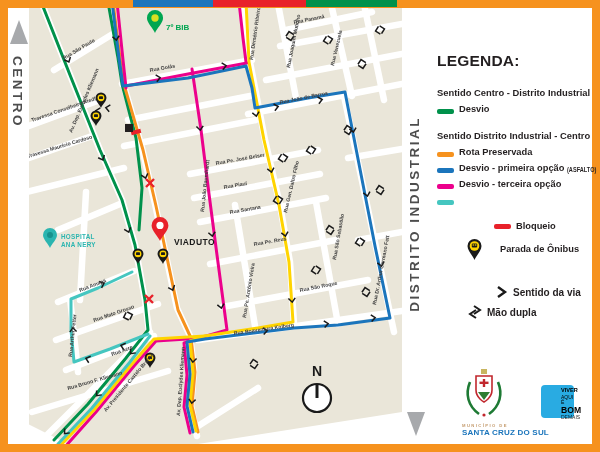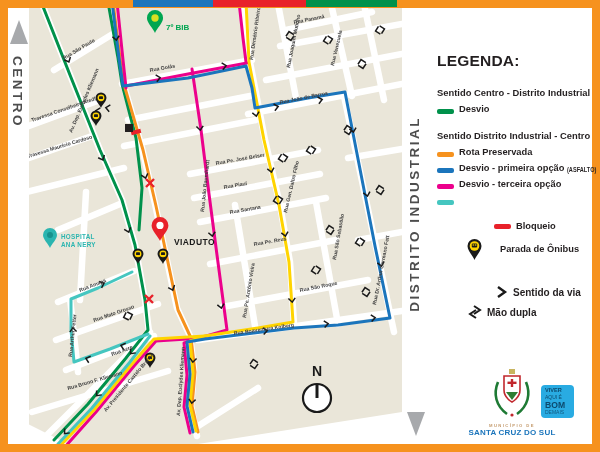--- a/index.html
+++ b/index.html
@@ -33,25 +33,25 @@
   .sw{display:inline-block;width:17px;height:5px;border-radius:2px;flex:0 0 17px;}
   .lg-lab{font-size:9.3px;font-weight:700;margin-left:5px;white-space:nowrap;}
   .lg-tag{font-size:6.6px;font-weight:800;margin-left:3px;transform:scaleX(.85);transform-origin:left;}
   .lg-row2{display:flex;align-items:center;margin-left:64px;}
   .mt16{margin-top:16px;}
   .mt6{margin-top:6px;gap:12px;}
   .mt28{margin-top:26px;}
   .mt10{margin-top:10px;}
   .arrow-ic{flex:0 0 14px;height:14px;}
   .lg-lab2{font-size:10px;font-weight:700;margin-left:5px;}
-  .crest{position:absolute;left:32px;top:360px;width:100px;text-align:center;}
+  .crest{position:absolute;left:32px;top:360px;width:100px;}
   .crest .l1{font-size:4.2px;letter-spacing:1.4px;color:#C49A6C;font-weight:700;margin-top:1px;}
   .crest .l2{font-size:8px;font-weight:800;color:#1B75BC;letter-spacing:.2px;}
   .badge{position:absolute;left:111px;top:377px;width:33px;height:33px;border-radius:4px;
-         color:#0c4a6e;padding:3px 0 0 4px;box-sizing:border-box;line-height:1;}
+         color:#000000;padding:3px 0 0 20px;box-sizing:border-box;line-height:1;}
   .badge .b1{font-size:5.6px;font-weight:800;}
   .badge .b2{font-size:5px;font-weight:400;margin-top:1px;}
   .badge .b3{font-size:8.6px;font-weight:800;margin-top:1px;}
   .badge .b4{font-size:5px;font-weight:400;opacity:.85;margin-top:1px;}
   
   .t{font-family:"Liberation Sans",sans-serif;font-size:5.2px;font-weight:bold;fill:#3f3f3f;}
   .poi-bib{font-size:8px;font-weight:800;fill:#00A651;}
   .poi-hosp{font-size:6.3px;font-weight:800;fill:#2BB5B0;letter-spacing:.3px;}
   .poi-via{font-size:8.5px;font-weight:800;fill:#1a1a1a;letter-spacing:.4px;}
   .poi-n{font-size:14px;font-weight:800;fill:#1a1a1a;}

